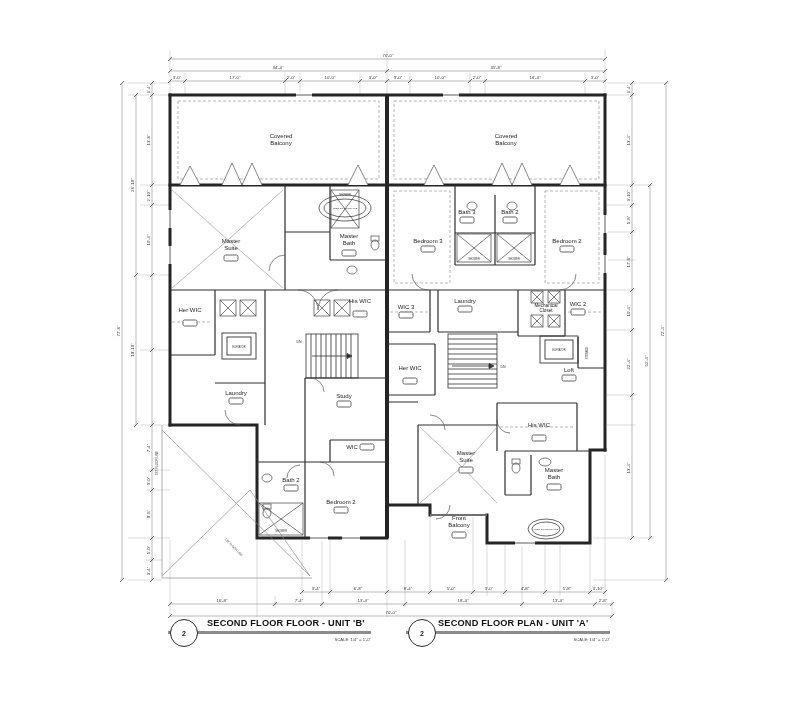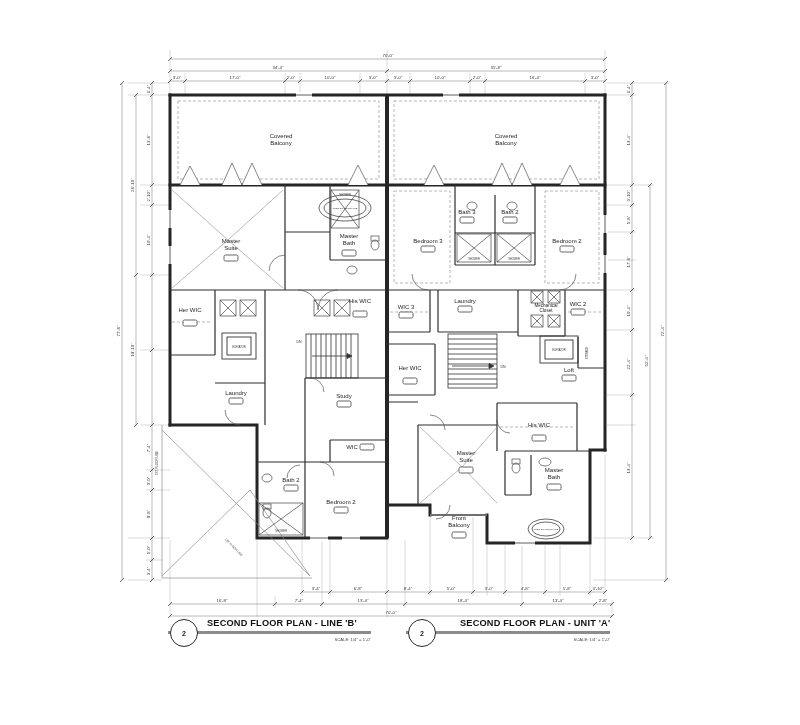--- a/index.html
+++ b/index.html
@@ -325,23 +325,23 @@
   <div class="tag" style="left:466px;top:470px;"></div>
   <div class="lbl w" style="left:554px;top:474px;">Master Bath</div>
   <div class="tag" style="left:554px;top:487px;"></div>
   <div class="lbl w" style="left:459px;top:522px;">Front Balcony</div>
   <div class="tag" style="left:459px;top:535px;"></div>
 
   <div class="tbar" style="left:168px;top:631px;width:203px;"></div>
   <div class="tc" style="left:170px;top:619px;">
       <span>2</span>
     </div>
-  <div class="ttitle" style="left:207px;top:618px;">SECOND FLOOR PLAN - LINE 'B'</div>
+  <div class="ttitle" style="left:207px;top:618px;">SECOND FLOOR FLOOR - UNIT 'B'</div>
   <div class="tscale" style="left:300px;top:637px;width:71px;">SCALE: 1/4" = 1'-0"</div>
 
   <div class="tbar" style="left:406px;top:631px;width:204px;"></div>
   <div class="tc" style="left:408px;top:619px;">
       <span>2</span>
     </div>
-  <div class="ttitle" style="left:460px;top:618px;">SECOND FLOOR PLAN - UNIT 'A'</div>
+  <div class="ttitle" style="left:438px;top:618px;">SECOND FLOOR PLAN - UNIT 'A'</div>
   <div class="tscale" style="left:539px;top:637px;width:71px;">SCALE: 1/4" = 1'-0"</div>
 
 </div>
 
 </body></html>

